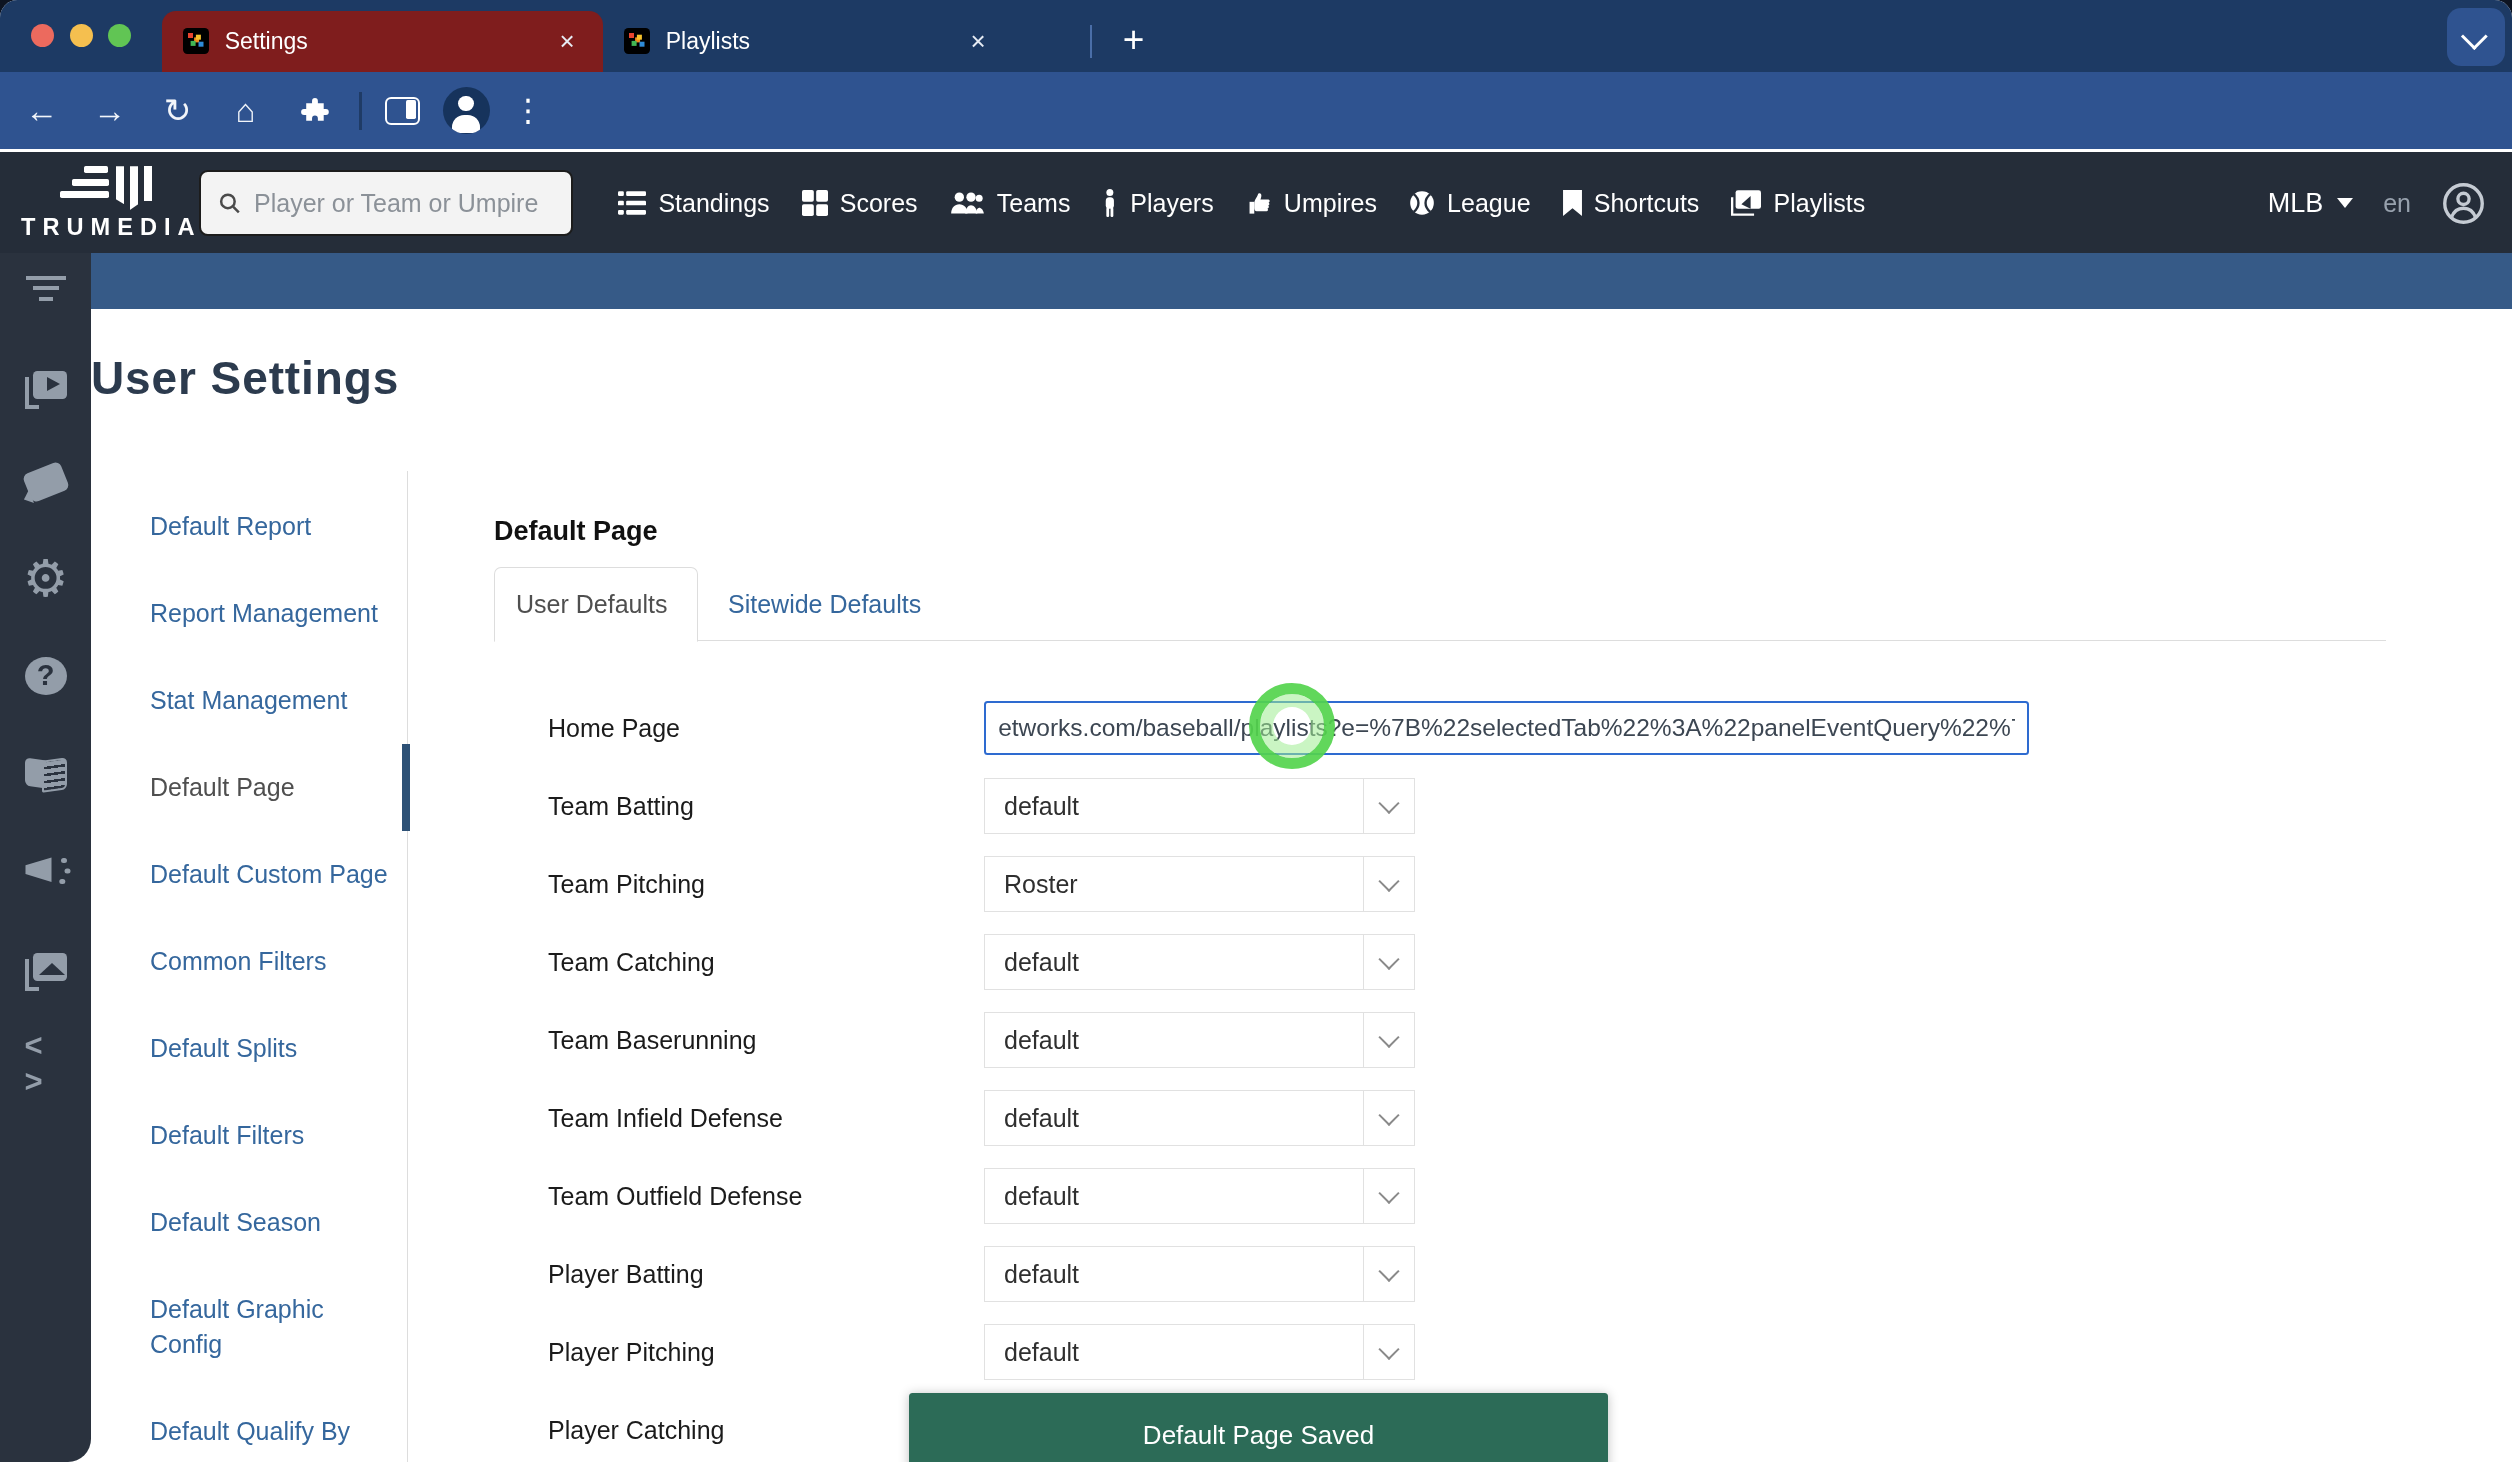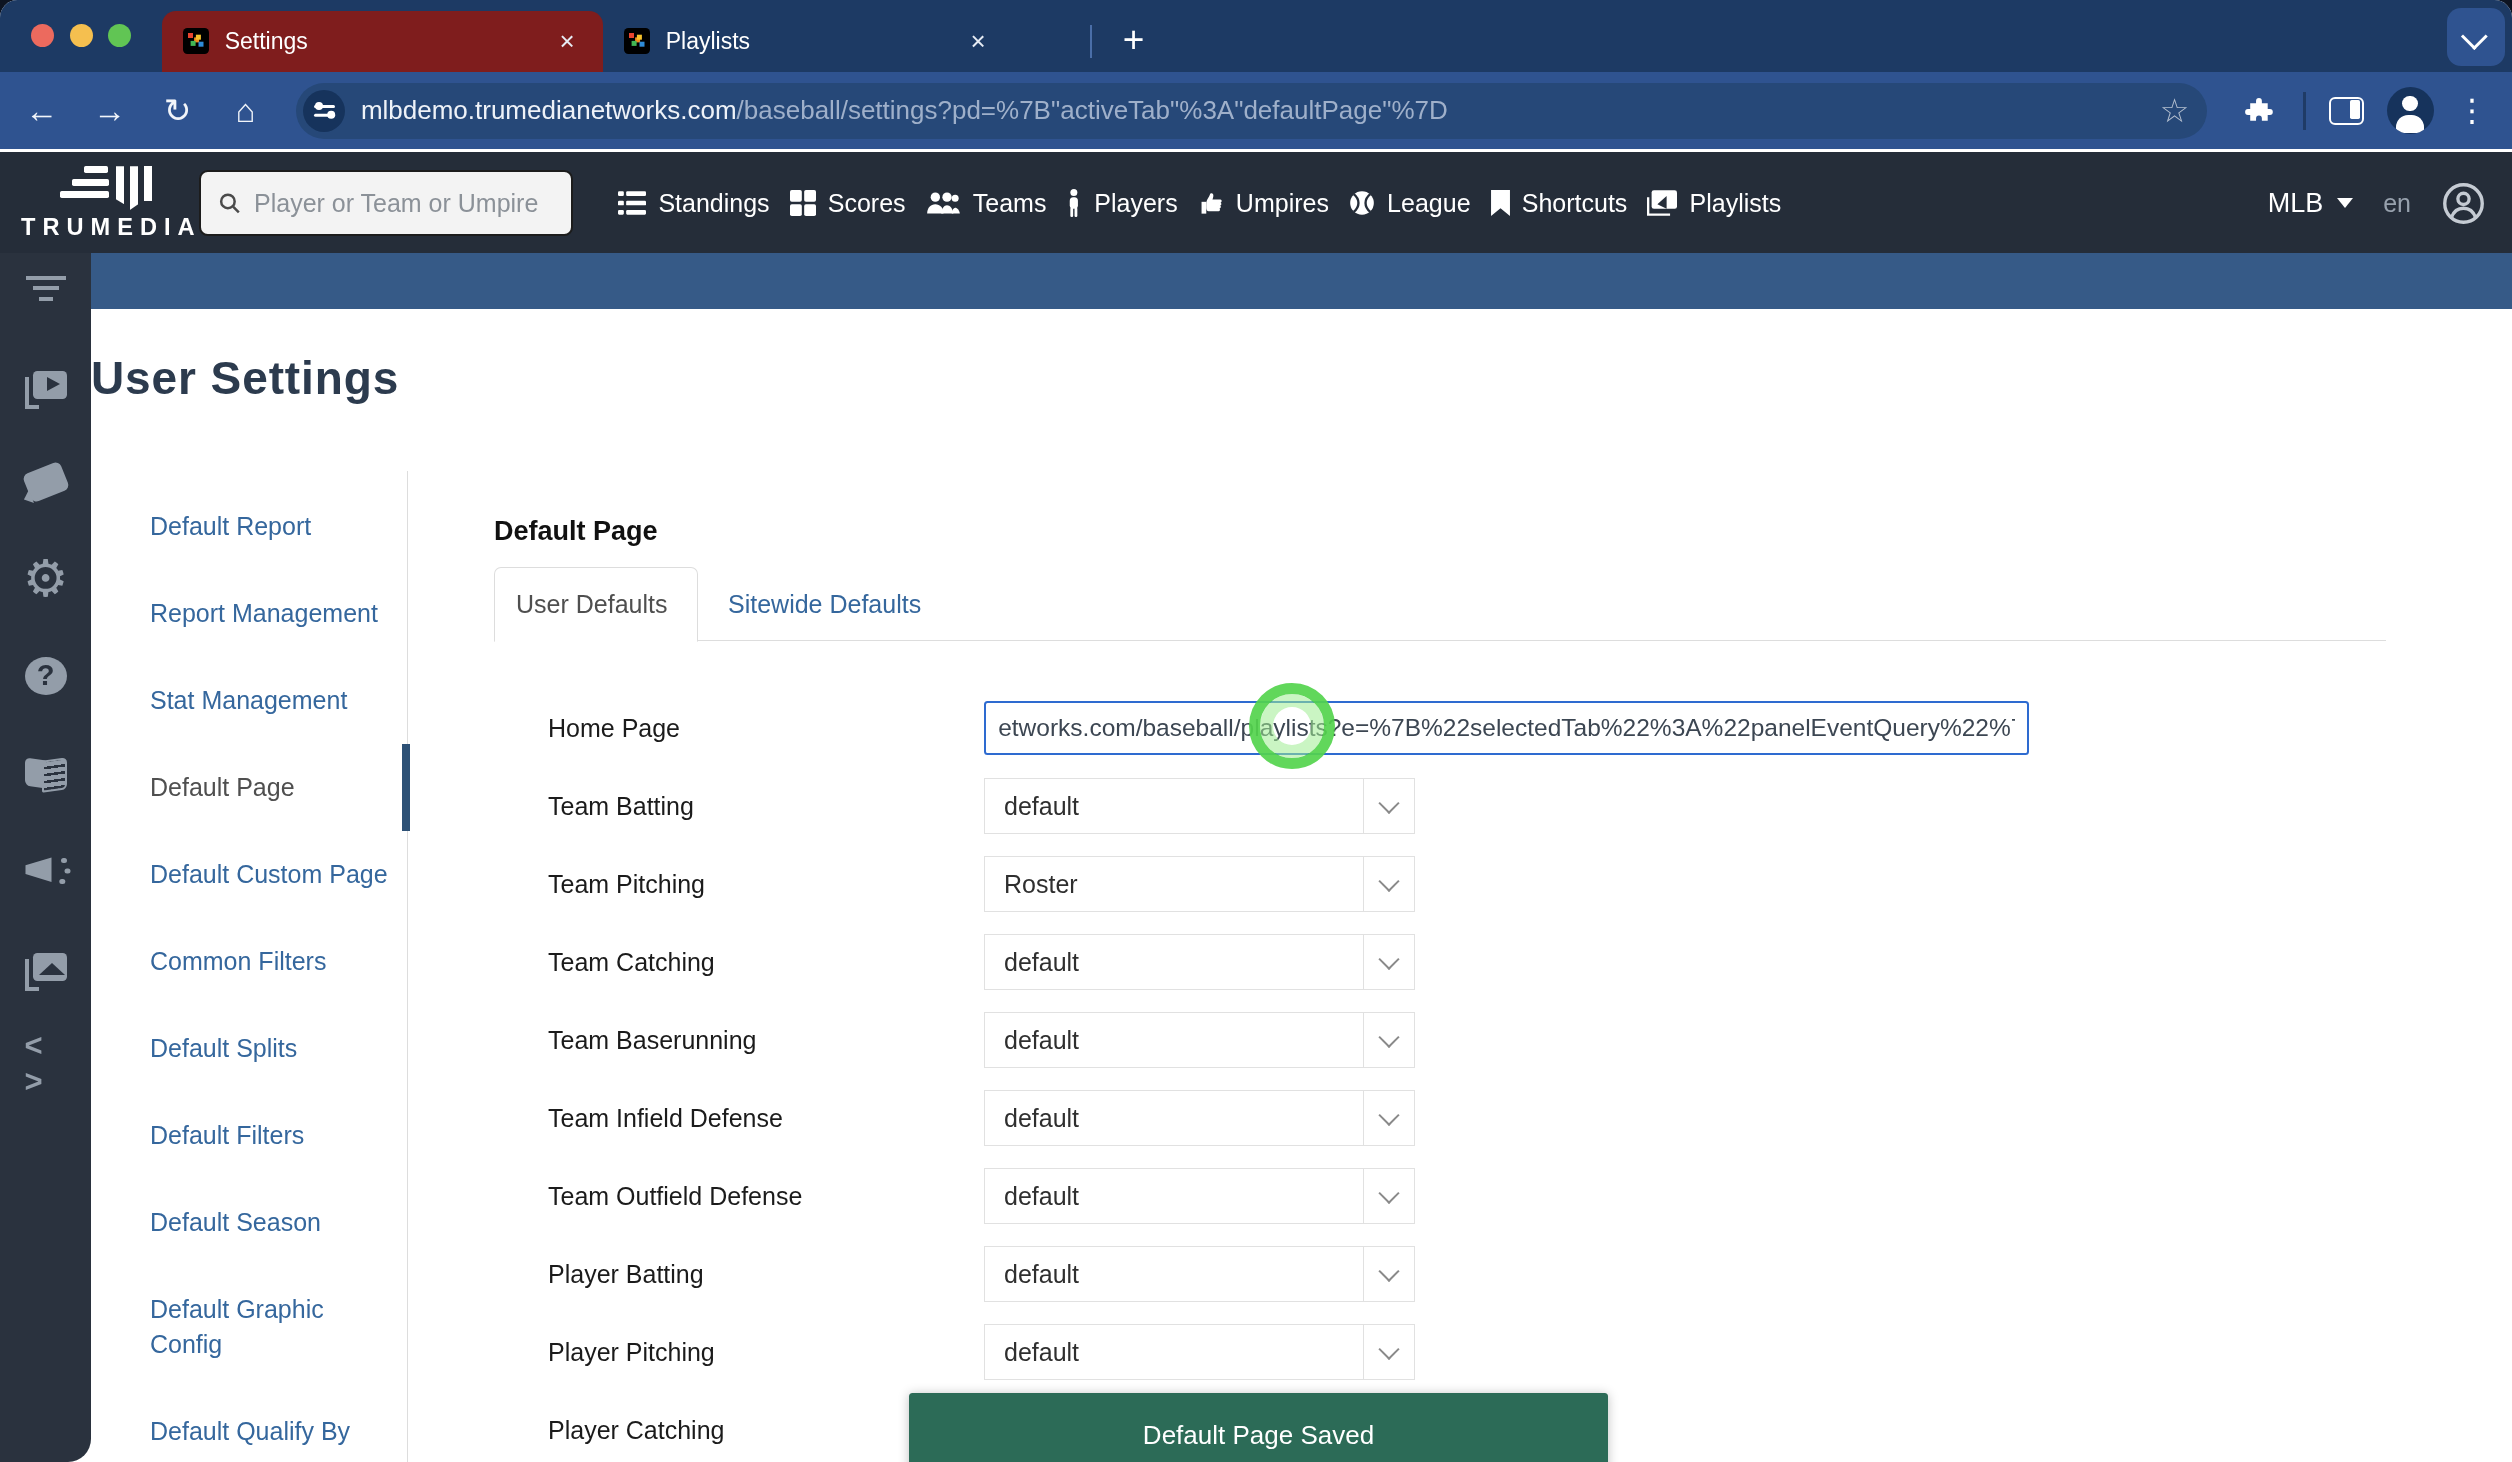--- a/index.html
+++ b/index.html
@@ -53,21 +53,21 @@
   .brand-mark .b1 { left:31px; top:1.7px;  width:24.5px; }
   .brand-mark .b2 { left:19px; top:14px; width:37px; }
   .brand-mark .b3 { left:7px;  top:26px; width:49px; }
   .brand-mark .v1 { position:absolute; left:63px; top:1.7px;  width:8.7px; height:38px; background:#fff; clip-path:polygon(0 0,100% 0,100% 100%,0 86%); }
   .brand-mark .v2 { position:absolute; left:77px; top:1.7px;  width:8.7px; height:44px; background:#fff; clip-path:polygon(0 0,100% 0,100% 86%,0 100%); }
   .brand-mark .v3 { position:absolute; left:91px; top:1.7px; width:8.7px; height:35px; background:#fff; }
   .brand-name { font-size:23.6px; font-weight:bold; letter-spacing:7px; margin-top:1.7px; }
   .search-box { width:374px; height:66px; background:#f3f3f3; border:2.6px solid #1c1c1c; border-radius:8.7px; display:flex; align-items:center; padding:0 15.7px; margin-left:12.2px; flex:none; }
   .search-box input { border:none; outline:none; background:transparent; font-size:25px; color:#333; width:100%; margin-left:12.2px; font-family:"Liberation Sans",sans-serif; }
   .search-box input::placeholder { color:#8b9198; }
-  .nav-items { display:flex; gap:20px; margin-left:45px; flex:1; }
+  .nav-items { display:flex; gap:32px; margin-left:45px; flex:1; }
   .nav-item { display:flex; align-items:center; gap:12.2px; font-size:25px; color:#fff; cursor:pointer; white-space:nowrap; }
   .nav-item svg { display:block; }
   .nav-right { display:flex; align-items:center; gap:30px; flex:none; }
   .league-select { display:flex; align-items:center; gap:14px; font-size:27px; cursor:pointer; }
   .caret-down { width:0; height:0; border-left:8.7px solid transparent; border-right:8.7px solid transparent; border-top:10.5px solid #fff; }
   .lang { color:#97a1ad; font-size:25px; }
 
   
   .bluestrip { position:absolute; left:91px; top:253px; right:0; height:56px; background:#365a87; }
   .sidebar { position:absolute; left:0; top:253px; width:91px; bottom:0; background:#2a323e; border-bottom-right-radius:23px;
@@ -155,25 +155,20 @@
     <div class="tab-divider"></div>
     <div class="newtab-btn">+</div>
     <div class="tabsearch-btn"></div>
   </div>
 
   <div class="toolbar">
     <span class="nav-glyph">←</span>
     <span class="nav-glyph">→</span>
     <span class="nav-glyph">↻</span>
     <span class="nav-glyph">⌂</span>
-    <div class="urlbar">
-      <span class="tune-icon"></span>
-      <span class="url-text"><span class="url-domain">mlbdemo.trumedianetworks.com</span><span class="url-path">/baseball/settings?pd=%7B"activeTab"%3A"defaultPage"%7D</span></span>
-      <span class="star-icon">☆</span>
-    </div>
     <span class="nav-glyph">
       <svg width="35" height="35" viewBox="0 0 24 24">
           <path fill="#fff" d="M20.5 11H19V7h-4V5.5a2 2 0 1 0-4 0V7H7v4H5.5a2 2 0 1 0 0 4H7v4h4v-1.5a2 2 0 1 1 4 0V19h4v-4h1.5a2 2 0 1 0 0-4z"></path>
         </svg>
     </span>
     <span class="toolbar-divider"></span>
     <span class="sidepanel-icon"></span>
     <span class="chrome-avatar"></span>
     <span class="dots-icon">⋮</span>
   </div>

